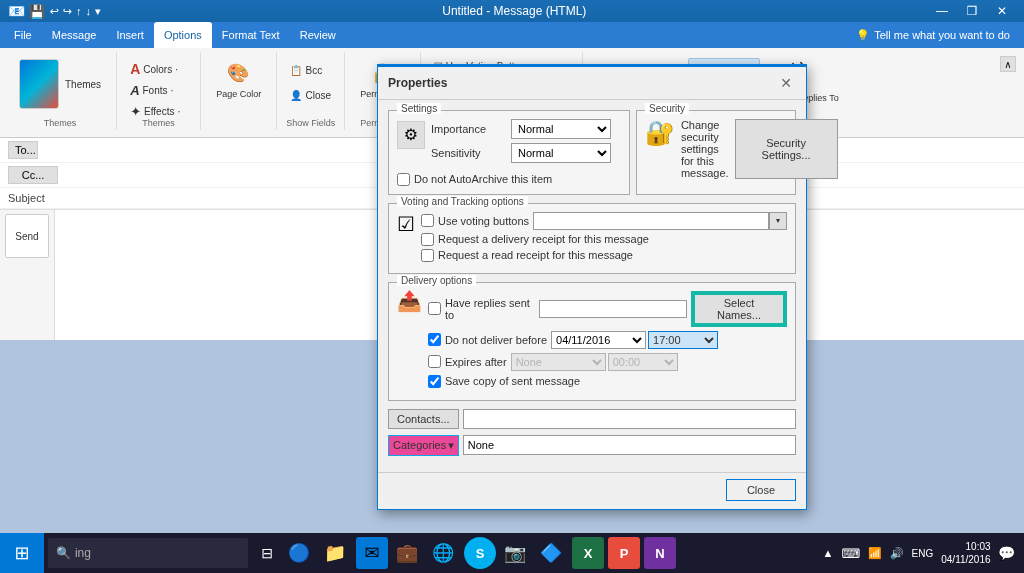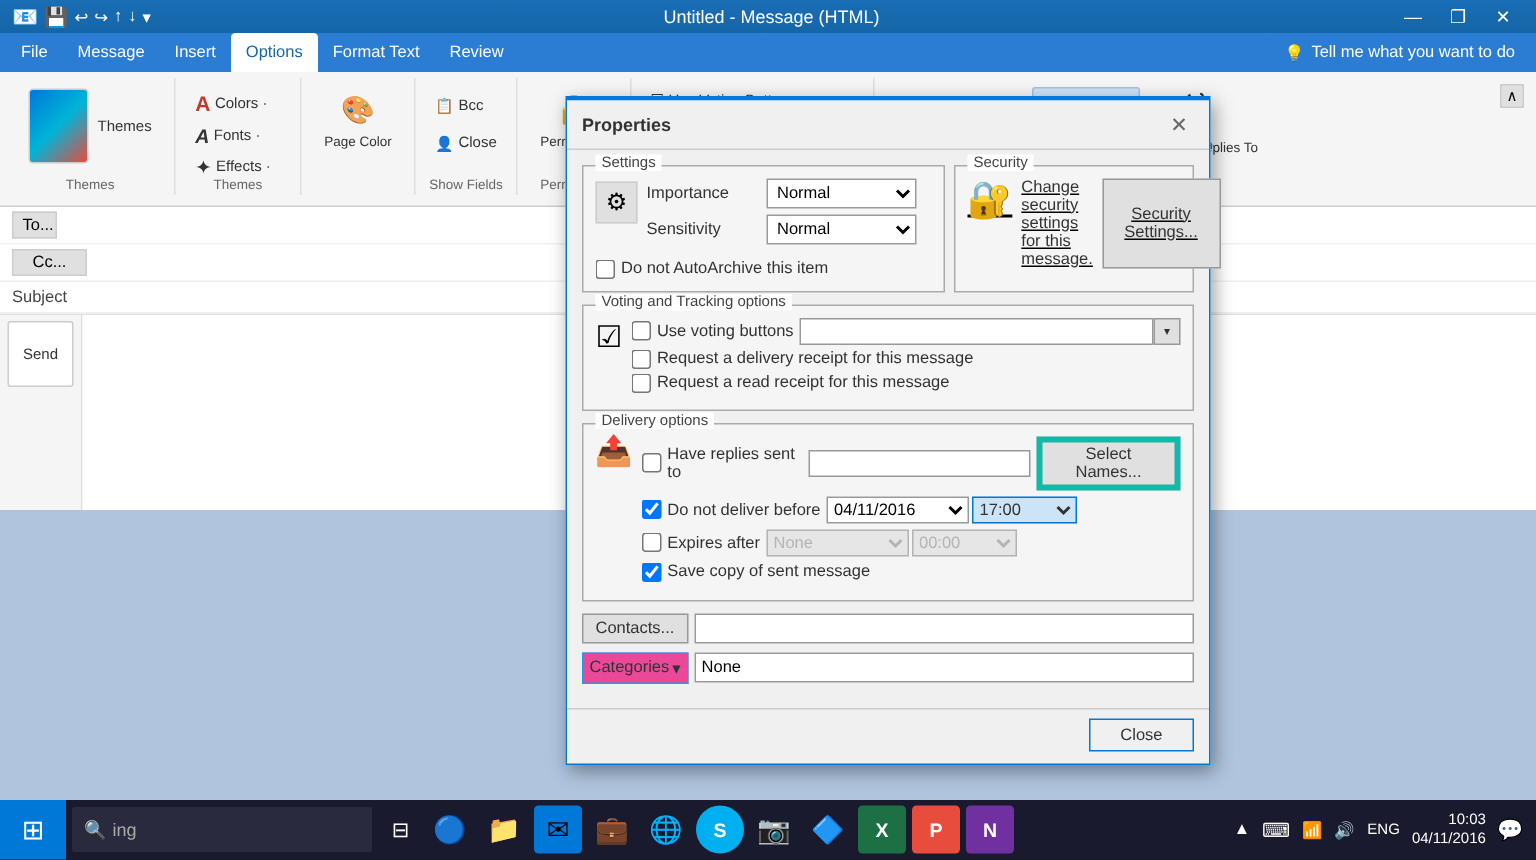--- a/index.html
+++ b/index.html
@@ -212,21 +212,21 @@
     }
     .form-checkbox-row input[type=checkbox] { margin-right: 4px; }
 
     .security-section {
       display: flex;
       flex-direction: row;
       gap: 6px;
     }
     .security-text { font-size: 11px; color: #333; }
     .security-btn {
-      padding: 3px 14px;
+      padding: 3px 26px;
       font-size: 11px;
       background: #e0e0e0;
       border: 1px solid #999;
       cursor: pointer;
       color: #333;
     }
     .voting-row {
       display: flex;
       align-items: center;
       font-size: 11px;
@@ -365,21 +365,21 @@
       padding: 4px 20px;
       font-size: 11px;
       background: #f0f0f0;
       border: 1px solid #0078d7;
       cursor: pointer;
       color: #333;
     }
 
     .two-col { display: flex; gap: 6px; }
     .col-left { flex: 1; }
-    .col-right { width: 160px; text-decoration: underline; }
+    .col-right { width: 160px; }
 
     
     .colors-icon { font-size: 14px; font-weight: bold; color: #c0392b; }
   </style>
 </head>
 <body>
 
 <div class="title-bar">
   <div class="title-bar-left">
     <span style="font-size:14px;">📧</span>

